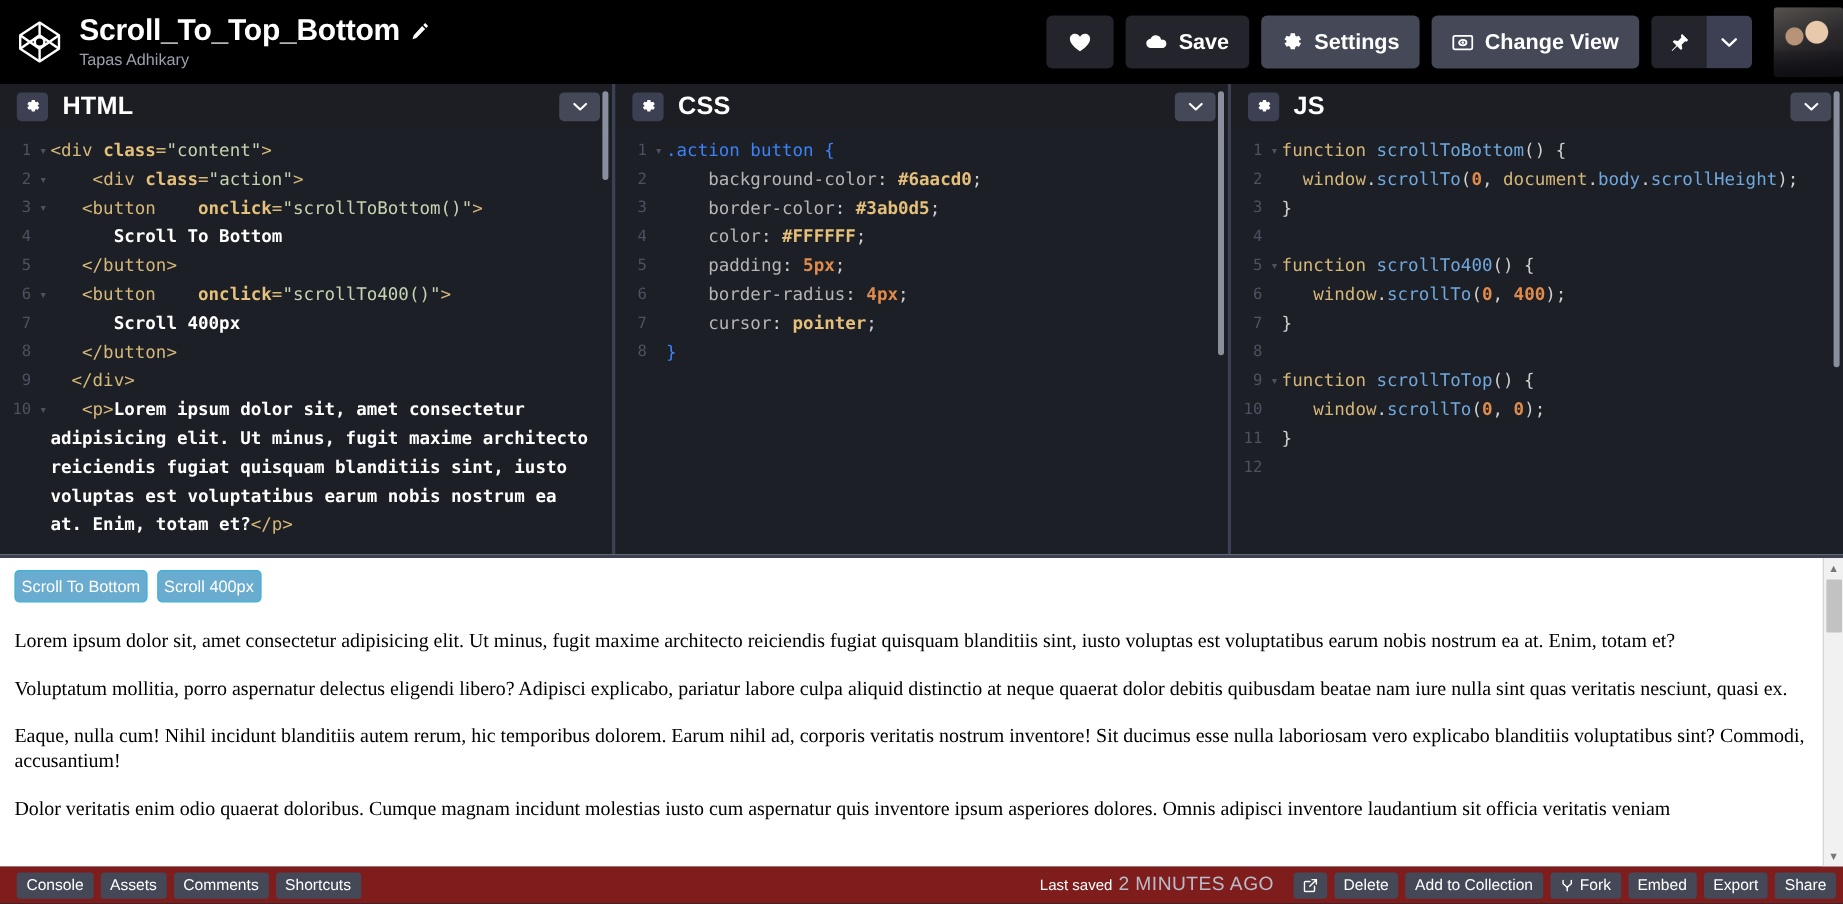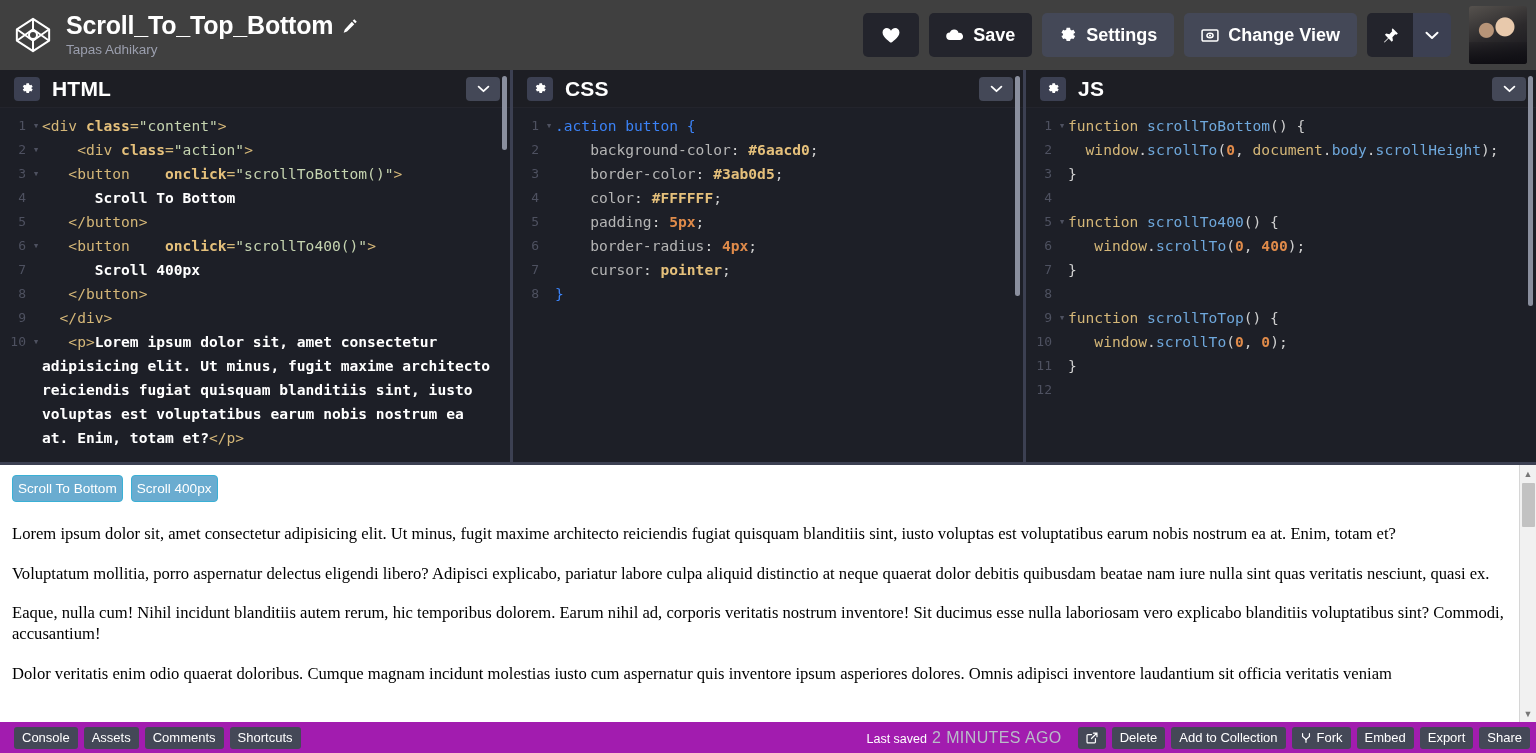--- a/index.html
+++ b/index.html
@@ -7,23 +7,23 @@
     width: 1536px; height: 753px;
     background: #1e1f26;
     font-family: "Liberation Sans", sans-serif;
     overflow: hidden;
   }
   .app { width: 1536px; height: 753px; display: flex; flex-direction: column; background: #1d1e24; }
 
   
   .topbar {
     height: 70px; flex: 0 0 70px;
-    background: #404040;
+    background: #000000;
     display: flex; align-items: center;
-    padding: 0 9px 0 14px;
+    padding: 0 0 0 14px;
     position: relative;
   }
   .brand { display: flex; align-items: center; gap: 14px; }
   .logo-box { width: 38px; height: 38px; flex: 0 0 38px; color: #fff; }
   .titles { display: flex; flex-direction: column; justify-content: center; line-height: 1.1; }
   .pen-title {
     font-size: 25px; font-weight: bold; color: #ffffff;
     letter-spacing: -0.2px; display: flex; align-items: center; gap: 9px;
   }
   .pen-title .pencil { display: inline-block; width: 16px; height: 16px; color: #fff; }
@@ -114,21 +114,21 @@
   .pv-scrollbar {
     position: absolute; top: 0; right: 0; width: 17px; height: 100%;
     background: #f1f1f1; border-left: 1px solid #d6d6d6;
   }
   .pv-arrow { height: 17px; display: flex; align-items: center; justify-content: center; color: #777; font-size: 9px; }
   .pv-arrow.bottom { position: absolute; bottom: 0; left: 0; right: 0; }
   .pv-thumb { position: absolute; top: 18px; left: 2px; width: 13px; height: 44px; background: #c2c2c2; border-radius: 1px; }
 
   
   .bottombar {
-    height: 31px; flex: 0 0 31px; background: #a21caf;
+    height: 31px; flex: 0 0 31px; background: #7f1d1d;
     display: flex; align-items: center; padding: 0 6px 0 14px; gap: 6px;
   }
   .bbtn {
     height: 22px; background: #444857; color: #ffffff; border: none; border-radius: 3px;
     font-family: "Liberation Sans", sans-serif; font-size: 13px; padding: 0 8px;
     display: inline-flex; align-items: center; gap: 5px; cursor: pointer; white-space: nowrap;
   }
   .bbtn.icononly { padding: 0 8px; }
   .saved { margin-left: auto; display: flex; align-items: baseline; gap: 5px; color: #ffffff; font-size: 12.5px; margin-right: 10px; }
   .saved .ago { font-size: 16px; color: #b9bcc8; letter-spacing: .4px; text-transform: uppercase; }

